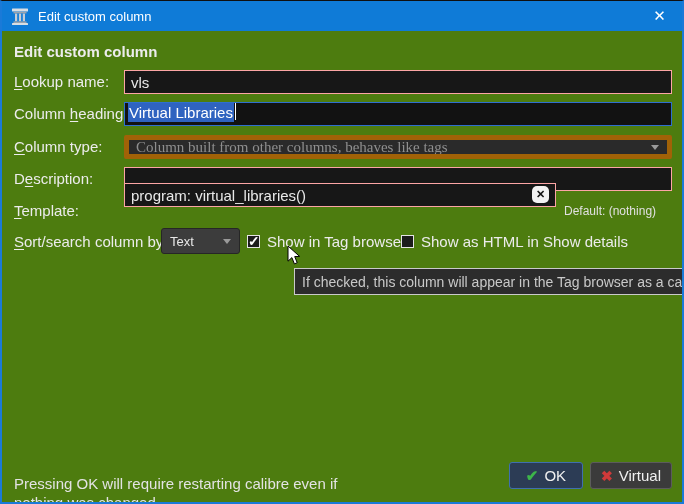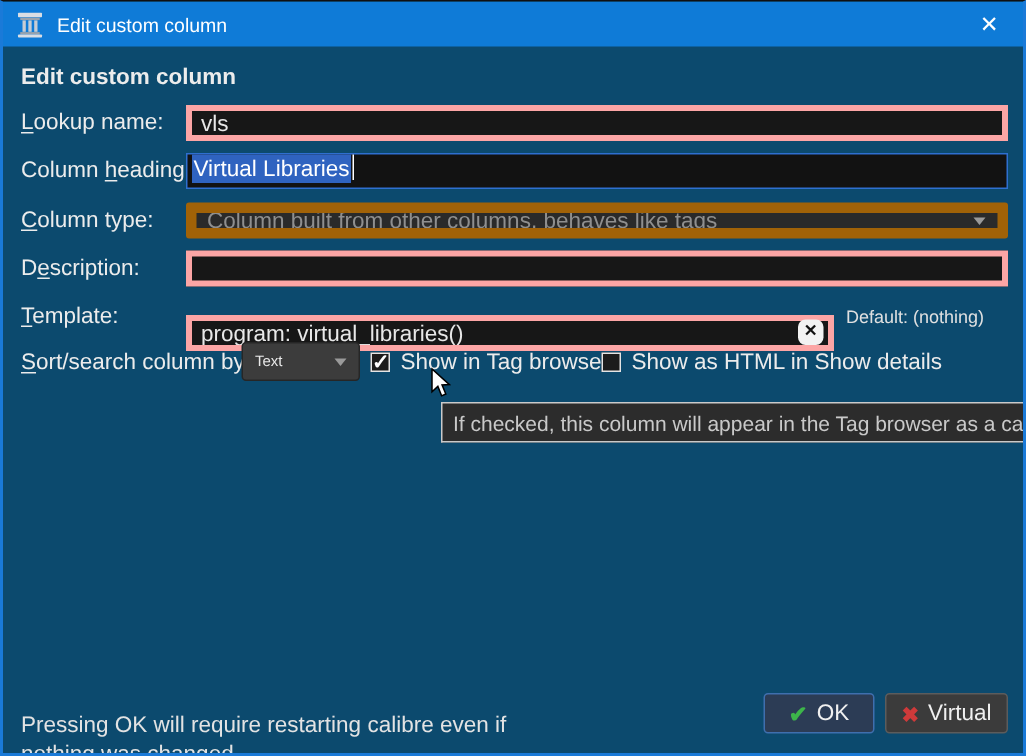--- a/index.html
+++ b/index.html
@@ -1,19 +1,19 @@
 <!DOCTYPE html>
 <html><head>
 <meta charset="utf-8">
 <style>
   * { margin:0; padding:0; box-sizing:border-box; }
   html,body { background:#1b1b1b; }
   body { font-family:"Liberation Sans", sans-serif; }
   .window{
-    position:relative; width:684px; height:504px; background:#0c4a6e;
+    position:relative; width:684px; height:504px; background:#4d7c0f;
     border-left:2px solid #1a7ad8; border-right:2px solid #1a7ad8; border-bottom:2px solid #1a7ad8;
     border-top:1px solid #101010; overflow:hidden;
   }
   
   .titlebar{
     position:absolute; left:0; top:0; right:0; height:30px; background:#0f7bd7;
     display:flex; align-items:center;
   }
   .titlebar .appicon{ margin-left:8px; width:20px; height:20px; flex:0 0 auto; }
   .titlebar .title{ margin-left:8px; color:#ffffff; font-size:13px; }
@@ -27,39 +27,39 @@
     position:absolute; left:12px; top:42px; color:#ececec; font-size:15px; font-weight:bold;
   }
   
   .lbl{
     position:absolute; left:12px; height:24px; line-height:24px;
     color:#ececec; font-size:15px; white-space:nowrap;
   }
   .lbl u{ text-decoration:underline; text-underline-offset:2px; }
   .txt{
     position:absolute; left:122px; right:10px; height:24px;
-    background:#171717; border:4px solid #fca5a5; color:#e8e8e8;
+    background:#171717; border:1px solid #fca5a5; color:#e8e8e8;
     font-family:"Liberation Sans", sans-serif; font-size:15px; padding:0 6px; outline:none;
   }
   .fake-input{
     position:absolute; left:122px; right:10px; height:24px; background:#121212;
     border:1px solid #2e6fd0; display:flex; align-items:flex-start; padding:0 3px;
     font-size:15px; color:#e8e8e8; white-space:nowrap;
   }
   .fake-input .sel{ background:#2f63c0; color:#ffffff; padding:1px 1px; }
   .caret{ display:inline-block; width:1px; height:17px; background:#ffffff; margin-left:1px; }
   .combo-disabled{
     position:absolute; left:122px; right:10px; height:24px; background:#2a2a2a;
-    border:7px solid #a16207; border-radius:2px; display:flex; align-items:center;
-    padding:0 40px 0 7px; font-size:15px; color:#8f8f8f; white-space:nowrap; overflow:hidden;
+    border:5px solid #a16207; border-radius:2px; display:flex; align-items:center;
+    padding:0 40px 0 7px; font-size:15px; color:#8f8f8f; white-space:nowrap; overflow:hidden;font-family:Liberation Serif, serif;
   }
   .combo{
     position:absolute; height:26px; background:#3c3c3c; border:1px solid #262626;
     border-radius:3px; display:flex; align-items:center; padding:0 22px 0 8px;
-    font-size:10px; color:#e8e8e8;
+    font-size:13px; color:#e8e8e8;
   }
   .arrow{
     position:absolute; right:8px; top:50%; margin-top:-2px;
     width:0; height:0; border-left:4px solid transparent; border-right:4px solid transparent;
     border-top:5px solid #9a9a9a;
   }
   .clear-btn{
     position:absolute; right:7px; top:3px; width:17px; height:17px; background:#f2f2f2;
     border-radius:5px; display:flex; align-items:center; justify-content:center;
     color:#111111; font-size:11px; font-weight:bold; line-height:1;
@@ -140,21 +140,21 @@
   <div class="lbl" style="top:134px"><u>C</u>olumn type:</div>
   <div class="combo-disabled" style="top:134px">
     <span>Column built from other columns, behaves like tags</span>
     <span class="arrow"></span>
   </div>
 
   <div class="lbl" style="top:166px">D<u>e</u>scription:</div>
   <input class="txt" style="top: 166px;" value="">
 
   <div class="lbl" style="top:198px"><u>T</u>emplate:</div>
-  <div style="position:absolute; left:122px; top:209px; width:432px; height:39px;">
+  <div style="position:absolute; left:122px; top:182px; width:432px; height:39px;">
     <input class="txt" style="left: 0px; top: 0px; right: 0px; width: 100%; padding-right: 30px;" value="program: virtual_libraries()">
     <span class="clear-btn">
         <span>✕</span>
       </span>
   </div>
   <div class="default-note">Default: (nothing)</div>
 
   <div class="lbl" style="top:228px; line-height:26px;"><u>S</u>ort/search column by</div>
   <div class="combo" style="left:159px; top:227px; width:79px;">
     <span>Text</span>

